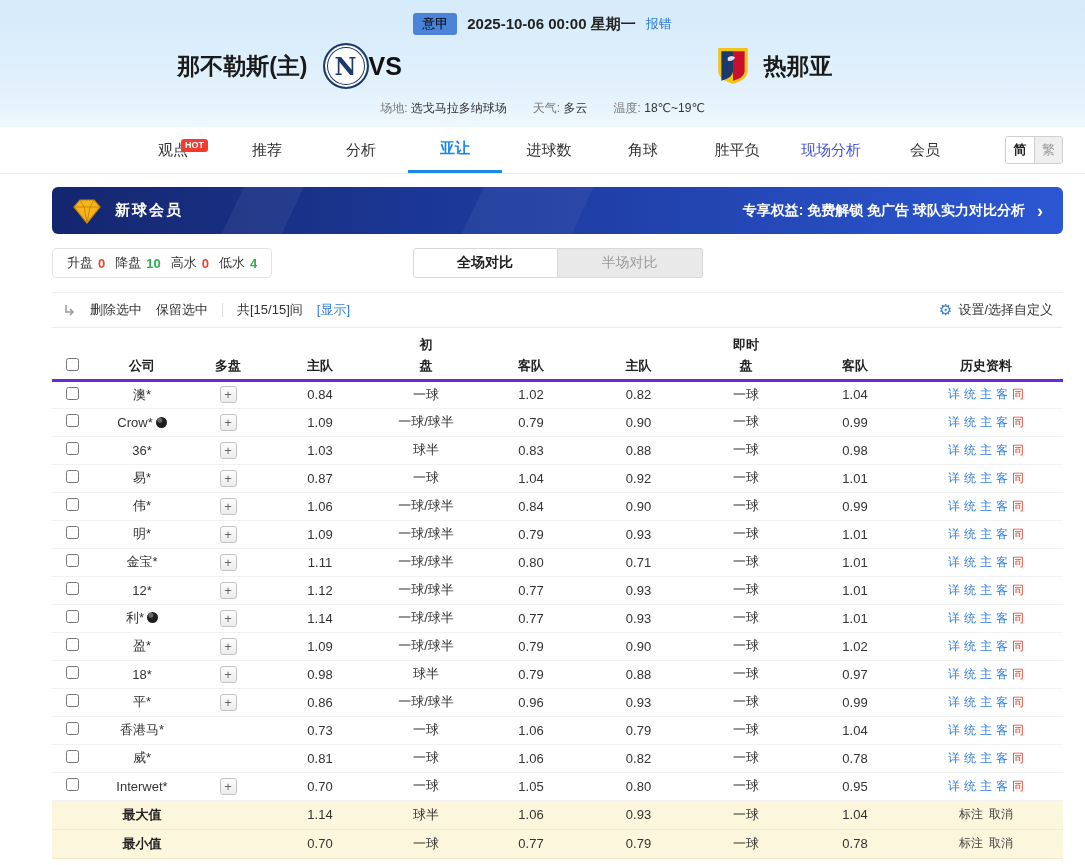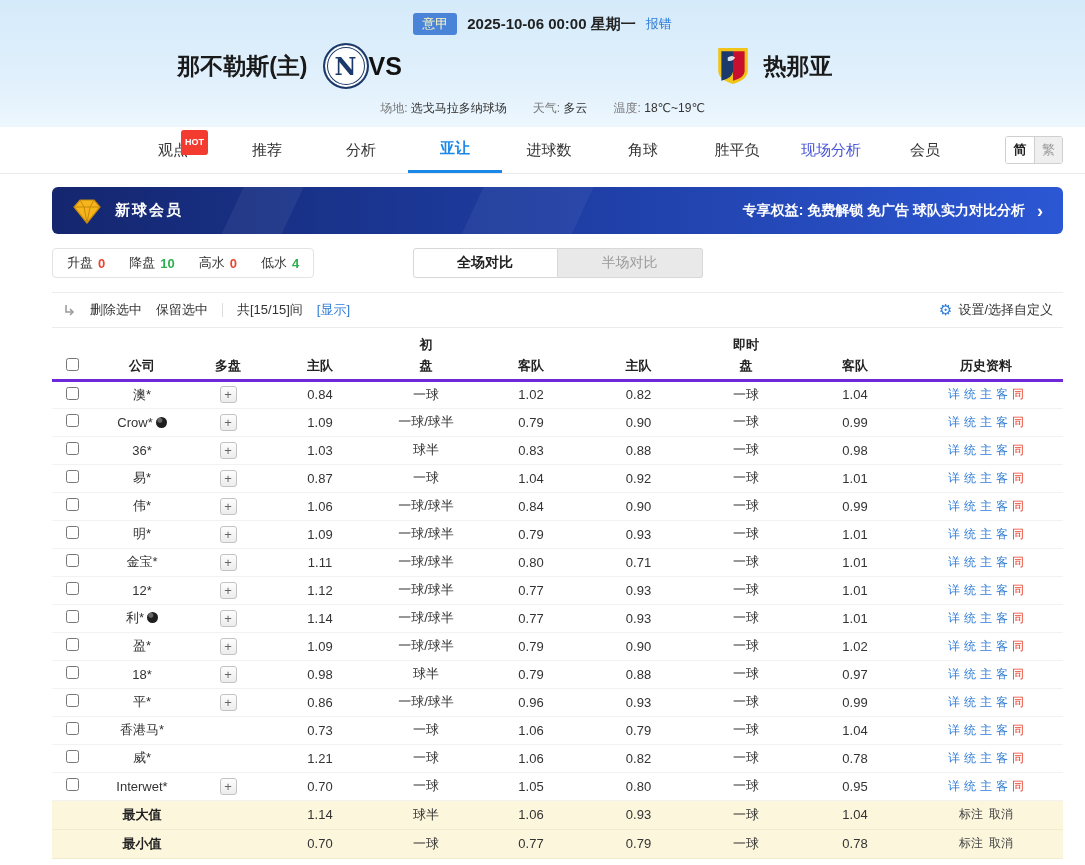--- a/index.html
+++ b/index.html
@@ -1,62 +1,62 @@
 <!DOCTYPE html>
 <html><head>
 <meta charset="utf-8">
 <style>
   *{box-sizing:border-box;margin:0;padding:0}
   html,body{width:1085px;height:865px;overflow:hidden;background:#fff;font-family:"Liberation Sans","DejaVu Sans",sans-serif}
 
   
   .page-header{height:127px;background:linear-gradient(180deg,#d5eafa 0%,#e2f1fc 70%,#eef7fe 100%)}
   .header-top{display:flex;justify-content:center;align-items:center;gap:10px;padding-top:13px;font-size:14px}
-  .league-badge{background:#4a84d8;color:#fef9c3;font-size:13px;padding:2px 9px;border-radius:3px}
+  .league-badge{background:#4a84d8;color:#000000;font-size:13px;padding:2px 9px;border-radius:3px}
   .match-datetime{color:#222;font-weight:bold;font-size:15px}
   .report-link{color:#2e7cd6;font-size:13px;cursor:pointer}
   .teams-row{display:flex;align-items:center;margin-top:6px;height:50px}
   .team-home{flex:1;display:flex;align-items:center;justify-content:flex-end;gap:15px}
   .team-away{flex:1;display:flex;align-items:center;gap:15px;padding-left:48px}
   .vs-block{width:300px;text-align:left}
   .team-name{font-size:23px;font-weight:bold;color:#1a1a1a}
   .vs-text{font-size:25px;font-weight:bold;color:#111}
   .napoli-logo{width:46px;height:46px;border-radius:50%;background:#fff;border:2px solid #1b3a6b;
     box-shadow:inset 0 0 0 2px #fff,inset 0 0 0 3px #1b3a6b;display:flex;align-items:center;justify-content:center;
     font-size:24px;font-weight:bold;color:#1b3a6b;font-family:"DejaVu Serif",serif}
   .match-info{display:flex;justify-content:center;gap:26px;margin-top:9px;font-size:12px;color:#777}
   .match-info b{color:#333;font-weight:normal}
 
   
   .nav-bar{height:47px;background:#fff;border-bottom:1px solid #ececec;display:flex;align-items:stretch;padding-left:126px;position:relative}
   .nav-tab{width:94px;display:flex;align-items:center;justify-content:center;font-size:15px;color:#333;cursor:pointer;position:relative}
   .nav-tab.active{color:#1a88e8;font-weight:bold;border-bottom:3px solid #1a88e8}
   .nav-tab.highlight{color:#4653d6;font-weight:normal}
-  .hot-badge{position:absolute;top:3px;right:12px;background:#f43b2f;color:#fff;font-size:9px;font-weight:bold;
-    padding:7px 4px;border-radius:3px 3px 3px 0;line-height:1.2}
+  .hot-badge{position:absolute;top:12px;right:12px;background:#f43b2f;color:#fff;font-size:9px;font-weight:bold;
+    padding:1px 4px;border-radius:3px 3px 3px 0;line-height:1.2}
   .lang-toggle{position:absolute;right:22px;top:50%;transform:translateY(-50%);display:flex;border:1px solid #cfcfcf;border-radius:3px;overflow:hidden}
   .lang-btn{width:28px;height:26px;display:flex;align-items:center;justify-content:center;font-size:13px;cursor:pointer}
   .lang-btn.on{background:#fff;color:#222;font-weight:bold}
   .lang-btn.off{background:#efefef;color:#999;border-left:1px solid #cfcfcf}
 
   
   .main-col{margin:13px 22px 0 52px;width:1011px}
 
   
   .vip-banner{height:47px;border-radius:6px;background:linear-gradient(90deg,#14266e 0%,#1d3b9e 45%,#2c57d4 100%);
     display:flex;align-items:center;padding:0 20px;color:#fff;position:relative;overflow:hidden;cursor:pointer}
   .vip-banner::before{content:"";position:absolute;left:180px;top:-20px;width:60px;height:90px;background:rgba(255,255,255,.06);transform:skewX(-25deg)}
   .vip-banner::after{content:"";position:absolute;left:420px;top:-20px;width:110px;height:90px;background:rgba(255,255,255,.05);transform:skewX(-25deg)}
   .vip-title{font-size:15px;font-weight:bold;margin-left:13px;letter-spacing:2px}
   .vip-benefits{margin-left:auto;font-size:14px;font-weight:bold}
   .vip-arrow{margin-left:12px;font-size:18px;line-height:1;font-weight:bold}
 
   
   .filter-row{margin-top:13px;position:relative;height:32px;display:flex;align-items:center}
-  .filter-box{display:flex;align-items:center;gap:24px;border:1px solid #e3e3e3;border-radius:4px;padding:8px 14px;height:30px;font-size:13px;color:#333;background:#fff}
+  .filter-box{display:flex;align-items:center;gap:10px;border:1px solid #e3e3e3;border-radius:4px;padding:8px 14px;height:30px;font-size:13px;color:#333;background:#fff}
   .filter-item{display:flex;gap:5px;align-items:center}
   .num-red{color:#e8442f;font-weight:bold}
   .num-green{color:#2faf4e;font-weight:bold}
   .seg-toggle{position:absolute;left:50%;transform:translateX(-50%);display:flex}
   .seg-btn{width:145px;height:30px;display:flex;align-items:center;justify-content:center;font-size:14px;border:1px solid #d8d8d8;cursor:pointer}
   .seg-btn.on{background:#fff;font-weight:bold;color:#222;border-radius:3px 0 0 3px}
   .seg-btn.off{background:#e9e9e9;color:#9a9a9a;border-left:none;border-radius:0 3px 3px 0}
 
   
   .table-toolbar{margin-top:13px;height:36px;border-top:1px solid #ececec;border-bottom:1px solid #ececec;
@@ -397,21 +397,21 @@
           <td>1.06</td>
           <td>0.79</td>
           <td>一球</td>
           <td>1.04</td>
           <td><span class="hist-link">详</span><span class="hist-link">统</span><span class="hist-link">主</span><span class="hist-link">客</span><span class="hist-link same">同</span></td>
         </tr>
         <tr>
           <td><input type="checkbox" style=""></td>
           <td><span>威*</span></td>
           <td></td>
-          <td>1.21</td>
+          <td>0.81</td>
           <td>一球</td>
           <td>1.06</td>
           <td>0.82</td>
           <td>一球</td>
           <td>0.78</td>
           <td><span class="hist-link">详</span><span class="hist-link">统</span><span class="hist-link">主</span><span class="hist-link">客</span><span class="hist-link same">同</span></td>
         </tr>
         <tr>
           <td><input type="checkbox" style=""></td>
           <td><span>Interwet*</span></td>

